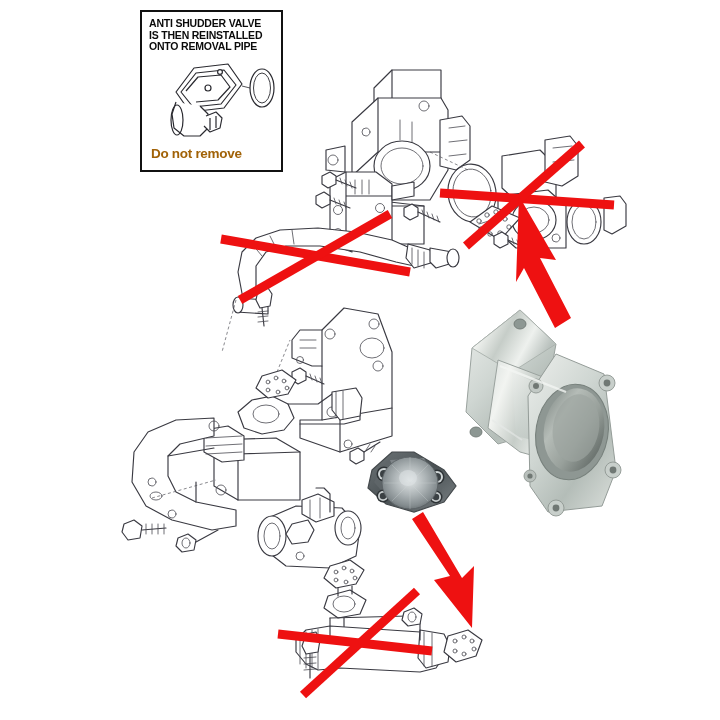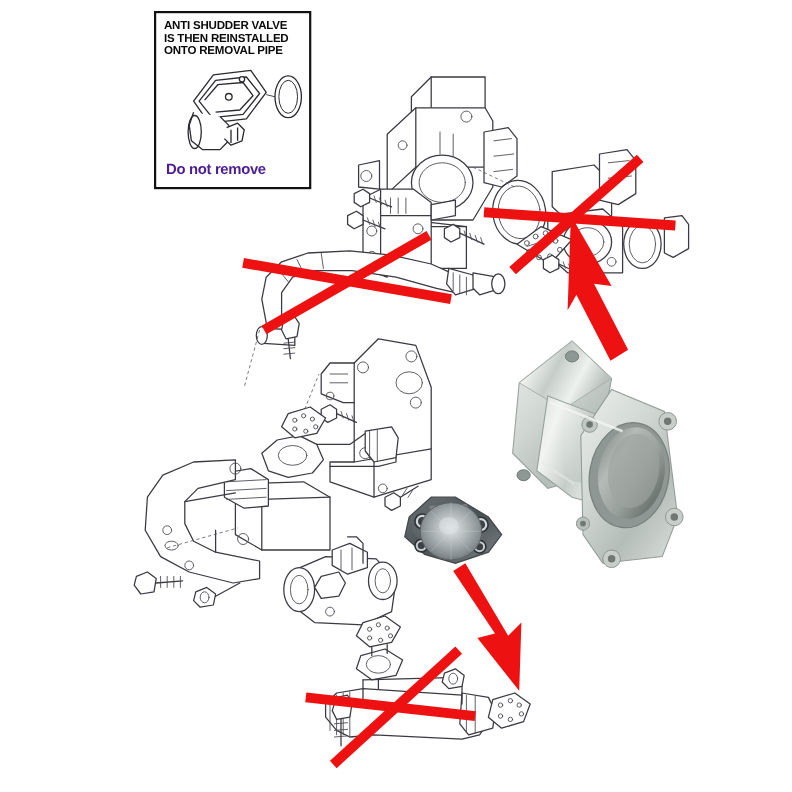--- a/index.html
+++ b/index.html
@@ -13,21 +13,21 @@
     position:absolute;left:140px;top:10px;width:143px;height:162px;
     background:#ffffff;border:2px solid #111111;box-sizing:border-box;
     padding:6px 6px 0 7px;
   }
   #inset .hdr{
     font-size:10.5px;font-weight:bold;line-height:11.6px;color:#0a0a0a;
     letter-spacing:-0.2px;white-space:pre-line;text-transform:uppercase;
   }
   #inset .foot{
     position:absolute;left:9px;bottom:9px;
-    font-size:13.5px;font-weight:bold;color:#4c1d95;letter-spacing:-0.3px;
+    font-size:13.5px;font-weight:bold;color:#a16207;letter-spacing:-0.3px;
   }
   #inset .vimg{position:absolute;left:8px;top:46px;width:128px;height:85px;}
 </style>
 </head>
 <body>
 
 <div id="stage">
 
   <svg id="art" viewBox="0 0 720 720">
     <defs>

